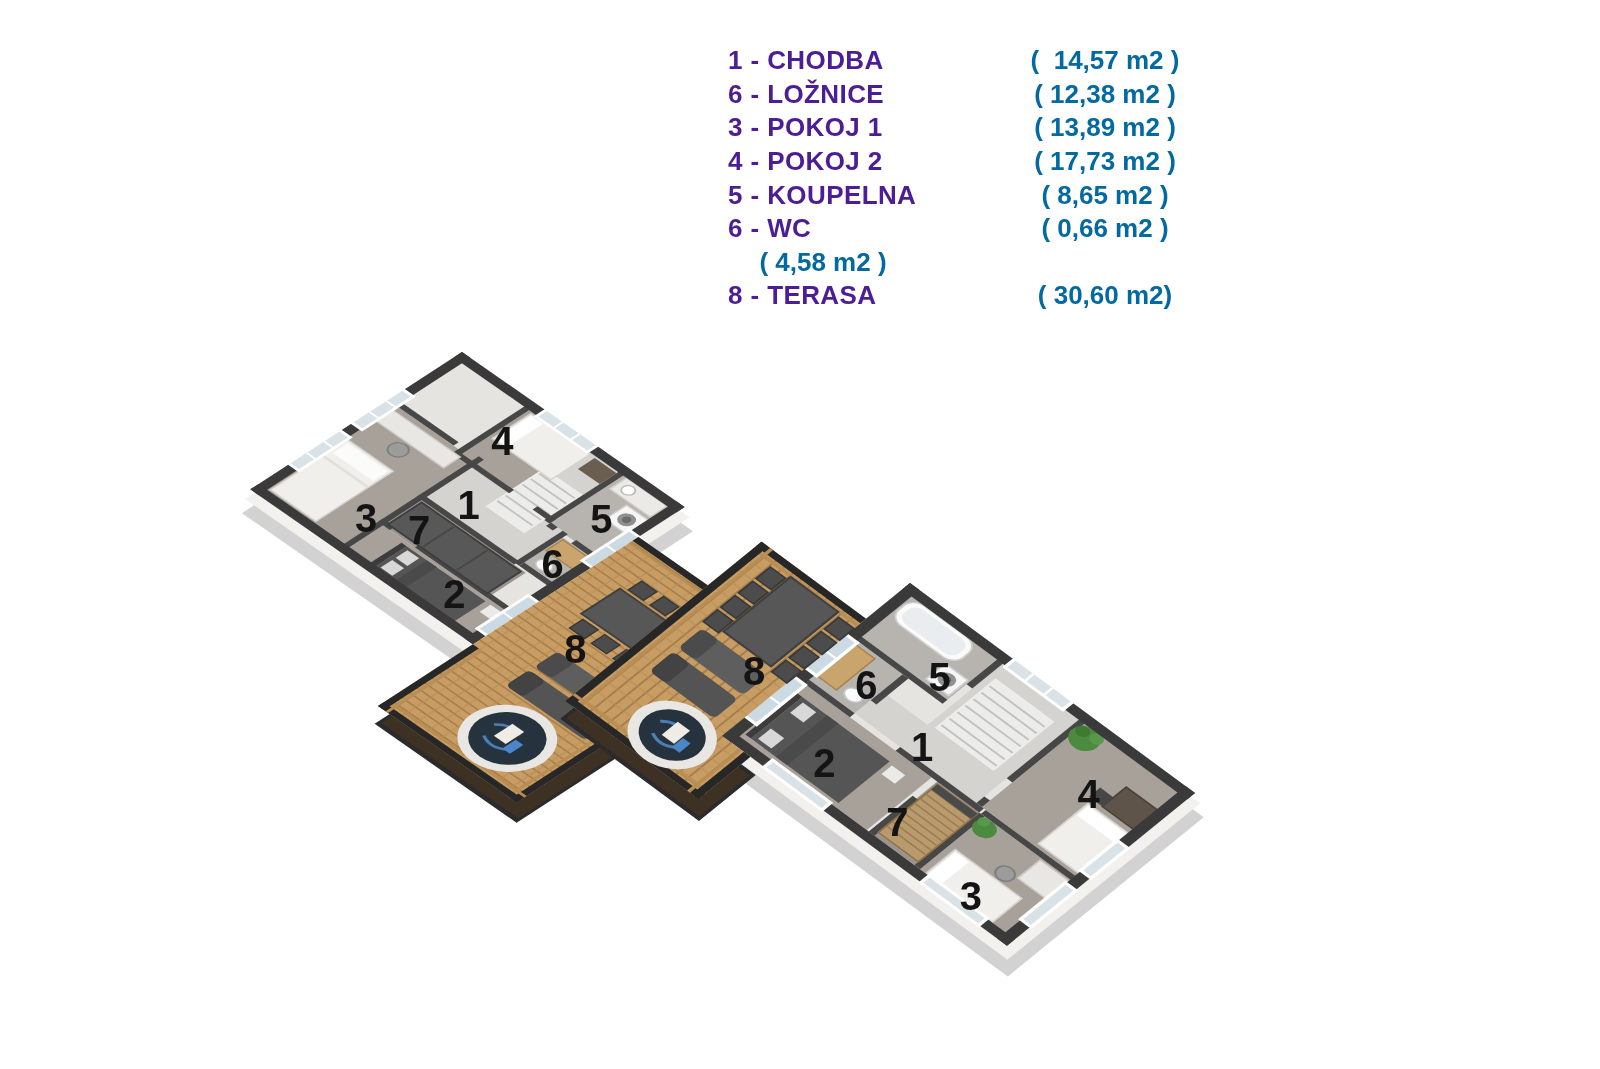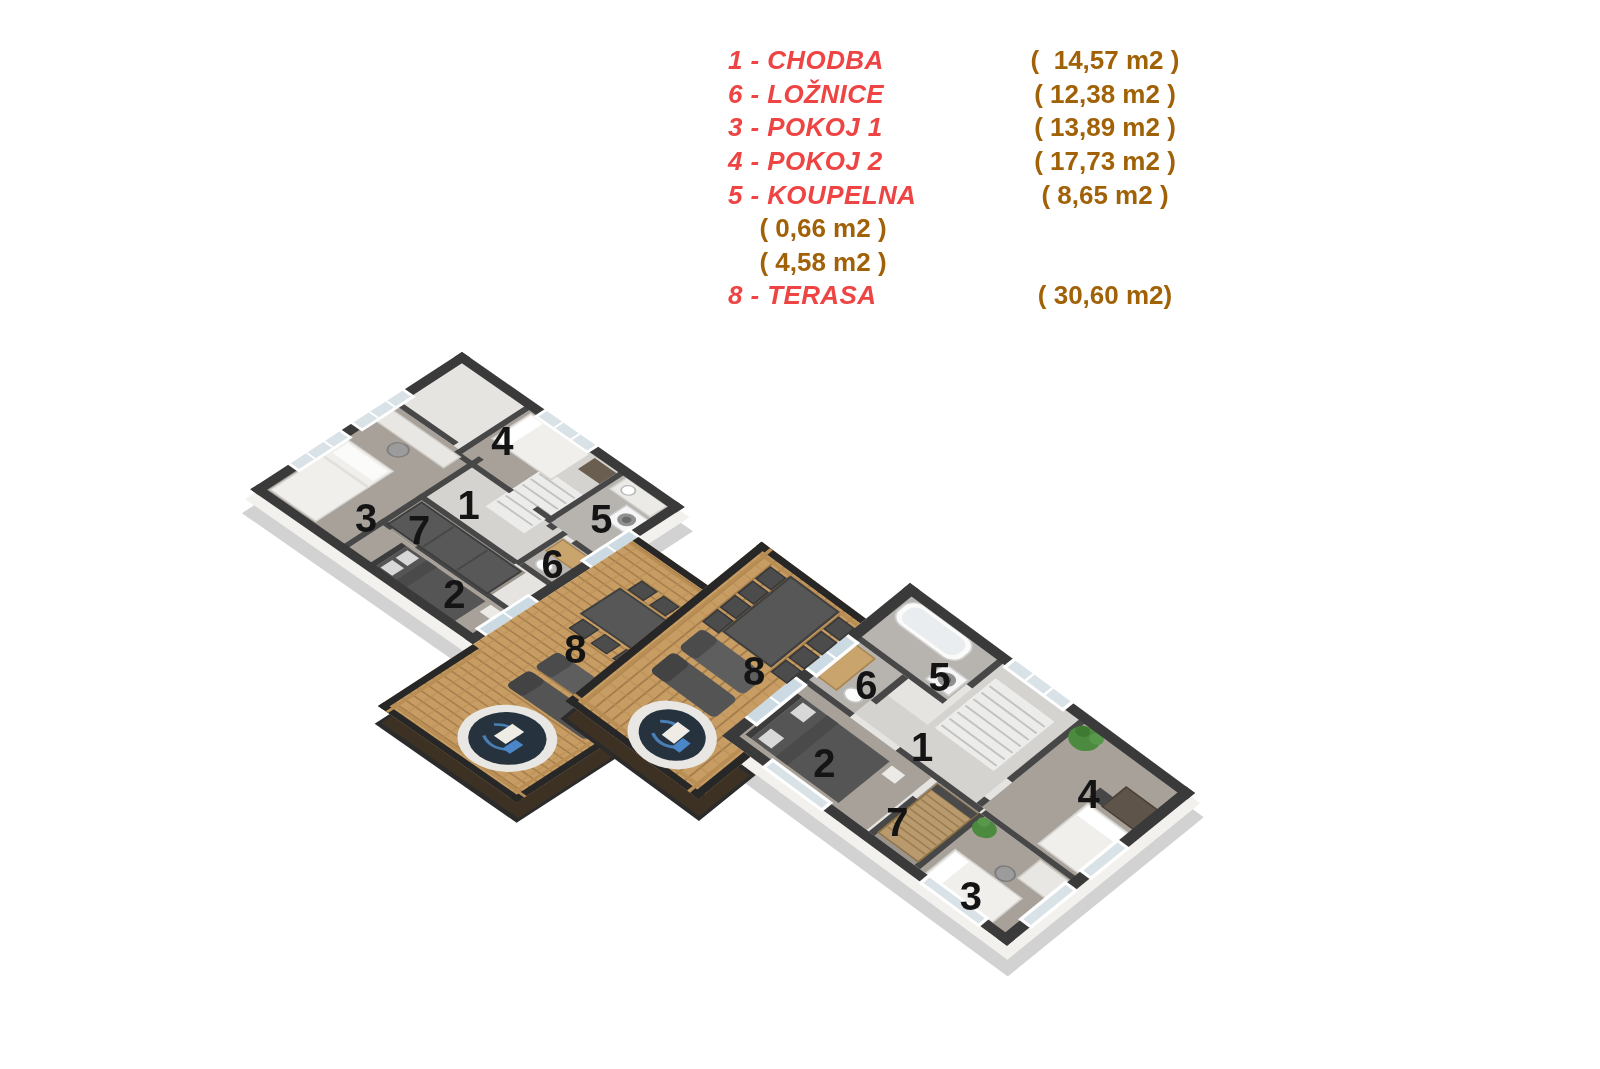--- a/index.html
+++ b/index.html
@@ -4,23 +4,23 @@
 <style>
   html,body{margin:0;padding:0;background:#ffffff;}
   body{width:1600px;height:1069px;position:relative;overflow:hidden;
        font-family:"Liberation Sans",sans-serif;}
   .stage{position:absolute;inset:0;}
   svg.plan{position:absolute;left:0;top:0;}
   
   .legend{position:absolute;left:728px;top:44px;z-index:5;}
   .legend-row{display:flex;align-items:center;height:33.6px;}
   .legend-name{display:inline-block;width:282px;font-weight:700;font-size:26px;
-               color:#ef4444;letter-spacing:.4px;white-space:pre;font-style:italic;}
+               color:#4c1d95;letter-spacing:.4px;white-space:pre;}
   .legend-area{display:inline-block;width:190px;text-align:center;font-weight:700;
-               font-size:26px;color:#a16207;white-space:pre;}
+               font-size:26px;color:#0369a1;white-space:pre;}
   
   text.room-number{font-family:"Liberation Sans",sans-serif;font-weight:700;
                    font-size:40px;fill:#141414;text-anchor:middle;}
 </style>
 </head>
 <body>
 
 <div class="stage">
 
   <svg class="plan" width="1600" height="1069" viewBox="0 0 1600 1069">
@@ -413,20 +413,21 @@
       </div>
       <div class="legend-row">
         <span class="legend-name">4 - POKOJ 2</span>
         <span class="legend-area">( 17,73 m2 )</span>
       </div>
       <div class="legend-row">
         <span class="legend-name">5 - KOUPELNA</span>
         <span class="legend-area">( 8,65 m2 )</span>
       </div>
       <div class="legend-row">
+        <span class="legend-name">6 - WC</span>
         <span class="legend-area">( 0,66 m2 )</span>
       </div>
       <div class="legend-row">
         <span class="legend-area">( 4,58 m2 )</span>
       </div>
       <div class="legend-row">
         <span class="legend-name">8 - TERASA</span>
         <span class="legend-area">( 30,60 m2)</span>
       </div>
     </div>

